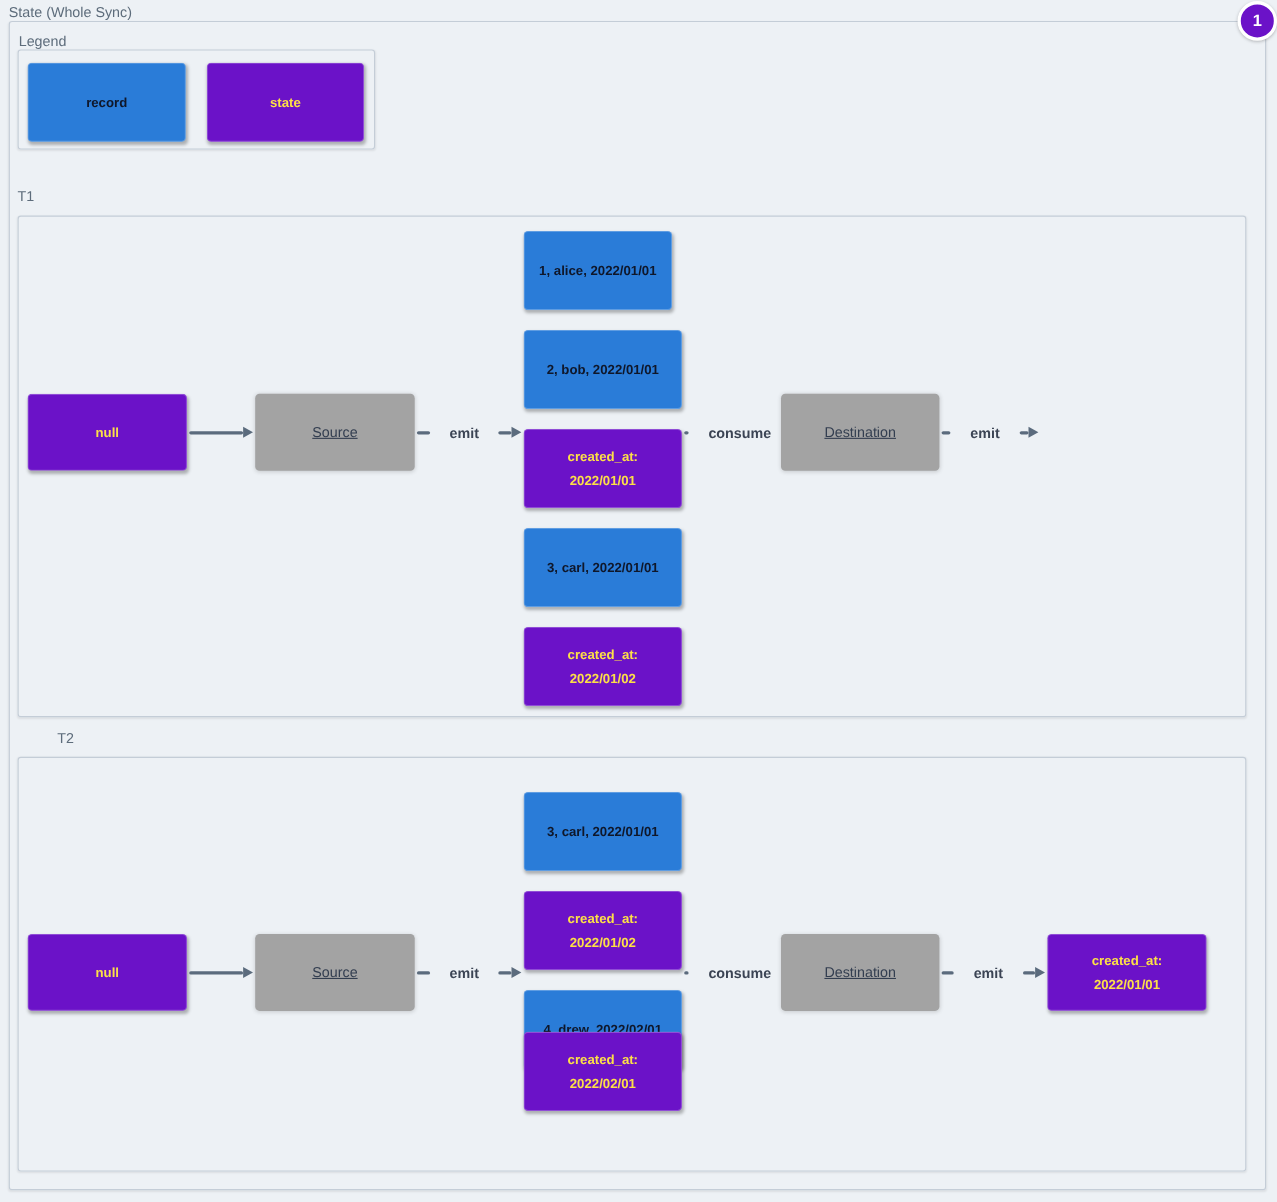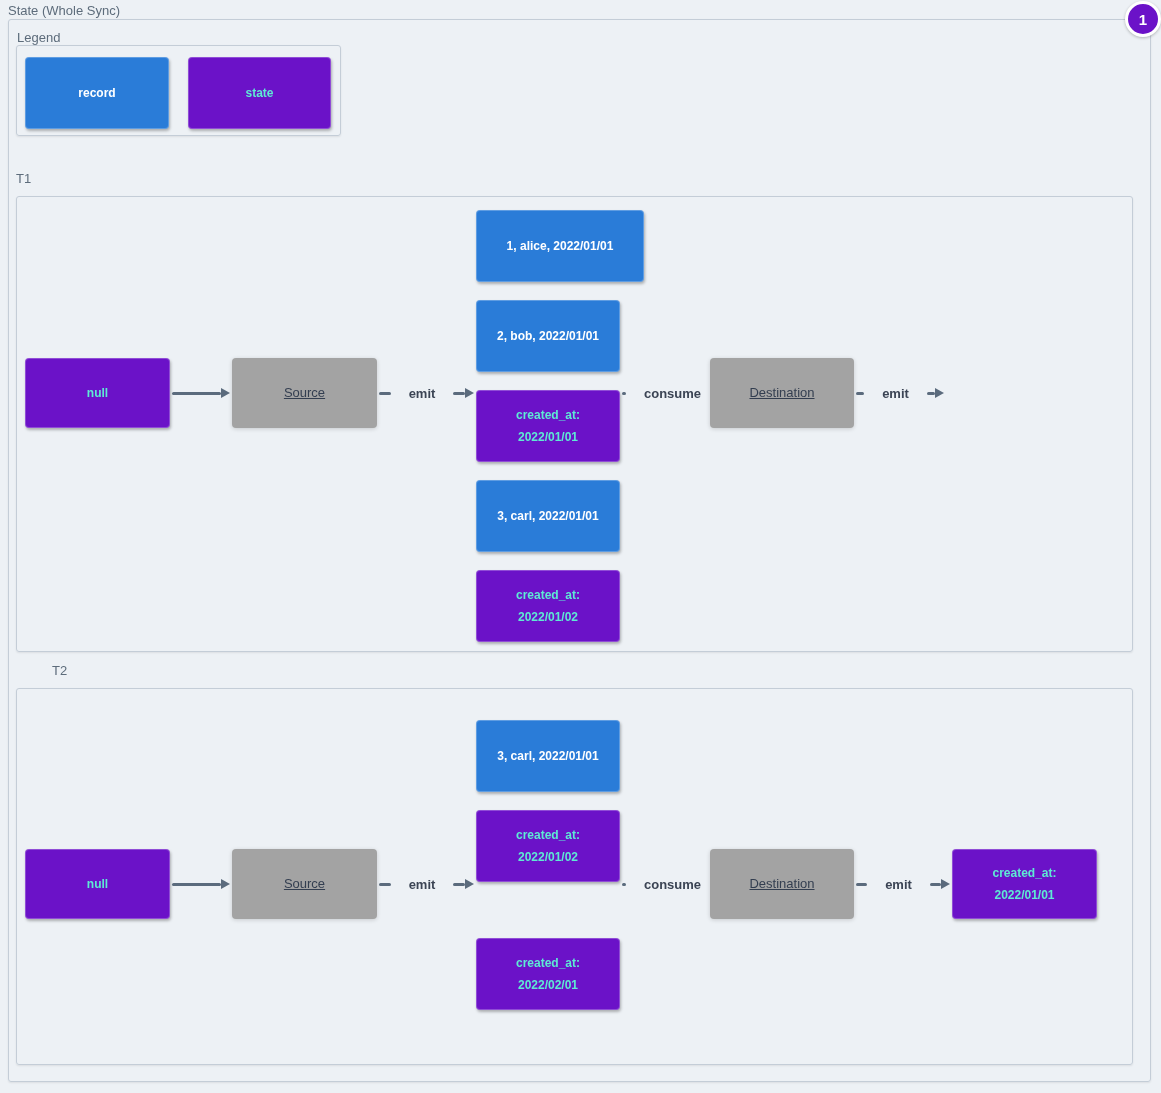--- a/index.html
+++ b/index.html
@@ -15,22 +15,22 @@
   html,body{background:var(--bg);}
   body{font-family:"Liberation Sans","DejaVu Sans",sans-serif;}
   .page{position:relative;width:1161px;height:1093px;background:var(--bg);overflow:hidden;}
 
   .group-label{position:absolute;font-size:13px;color:var(--label);white-space:nowrap;}
   .group-box{position:absolute;border:1.5px solid var(--border);border-radius:3px;box-shadow:0 1px 2px rgba(0,0,0,0.08);}
 
   .node{position:absolute;display:flex;align-items:center;justify-content:center;
         text-align:center;border-radius:4px;font-size:12px;font-weight:600;
         line-height:22px;padding:0 8px;}
-  .node.record{background:var(--record);color:#ffffff;box-shadow:1px 2px 3px rgba(0,0,0,0.28);border:1px solid rgba(255,255,255,0.25);}
-  .node.state{background:var(--state);color:#5eead4;box-shadow:1px 2px 3px rgba(0,0,0,0.28);border:1px solid rgba(255,255,255,0.25);}
+  .node.record{background:var(--record);color:#0f172a;box-shadow:1px 2px 3px rgba(0,0,0,0.28);border:1px solid rgba(255,255,255,0.25);}
+  .node.state{background:var(--state);color:#fde047;box-shadow:1px 2px 3px rgba(0,0,0,0.28);border:1px solid rgba(255,255,255,0.25);}
   .node.module{background:#a3a3a3;color:var(--nodetext);font-weight:500;font-size:13px;box-shadow:0 1px 4px rgba(0,0,0,0.16);text-decoration:underline;}
 
   .arrow{position:absolute;height:24px;display:flex;align-items:center;}
   .arrow .seg{flex:1;height:3px;background:var(--arrow);border-radius:2px;min-width:4px;}
   .arrow .head{width:0;height:0;border-left:9px solid var(--arrow);
                border-top:5px solid transparent;border-bottom:5px solid transparent;}
   .arrow .alabel{font-size:13px;font-weight:600;color:#3b4454;margin:0 18px;white-space:nowrap;}
 
   .badge{position:absolute;left:1125px;top:1px;width:36px;height:36px;border-radius:50%;
          background:var(--state);border:3px solid #ffffff;display:flex;align-items:center;
@@ -64,21 +64,21 @@
 
   <div class="node module" style="left:232px;top:358px;width:145px;height:70px;">Source</div>
 
   <div class="arrow" style="left:379px;top:381px;width:95px;">
     <div class="seg"></div>
     <div class="alabel">emit</div>
     <div class="seg"></div>
     <div class="head"></div>
   </div>
 
-  <div class="node record" style="left:476px;top:210px;width:168px;height:72px;">1, alice, 2022/01/01</div>
+  <div class="node record" style="left:476px;top:210px;width:135px;height:72px;">1, alice, 2022/01/01</div>
   <div class="node record" style="left:476px;top:300px;width:144px;height:72px;">2, bob, 2022/01/01</div>
   <div class="node state" style="left:476px;top:390px;width:144px;height:72px;">created_at: 2022/01/01</div>
   <div class="node record" style="left:476px;top:480px;width:144px;height:72px;">3, carl, 2022/01/01</div>
   <div class="node state" style="left:476px;top:570px;width:144px;height:72px;">created_at: 2022/01/02</div>
 
   <div class="arrow" style="left:622px;top:381px;width:86px;">
     <div class="seg"></div>
     <div class="alabel">consume</div>
     <div class="head"></div>
   </div>
@@ -106,20 +106,21 @@
 
   <div class="arrow" style="left:379px;top:872px;width:95px;">
     <div class="seg"></div>
     <div class="alabel">emit</div>
     <div class="seg"></div>
     <div class="head"></div>
   </div>
 
   <div class="node record" style="left:476px;top:720px;width:144px;height:72px;">3, carl, 2022/01/01</div>
   <div class="node state" style="left:476px;top:810px;width:144px;height:72px;">created_at: 2022/01/02</div>
+  <div class="node record" style="left:476px;top:900px;width:144px;height:72px;">4, drew, 2022/02/01</div>
   <div class="node state" style="left:476px;top:938px;width:144px;height:72px;">created_at: 2022/02/01</div>
 
   <div class="arrow" style="left:622px;top:872px;width:86px;">
     <div class="seg"></div>
     <div class="alabel">consume</div>
     <div class="head"></div>
   </div>
 
   <div class="node module" style="left:710px;top:849px;width:144px;height:70px;">Destination</div>
 

